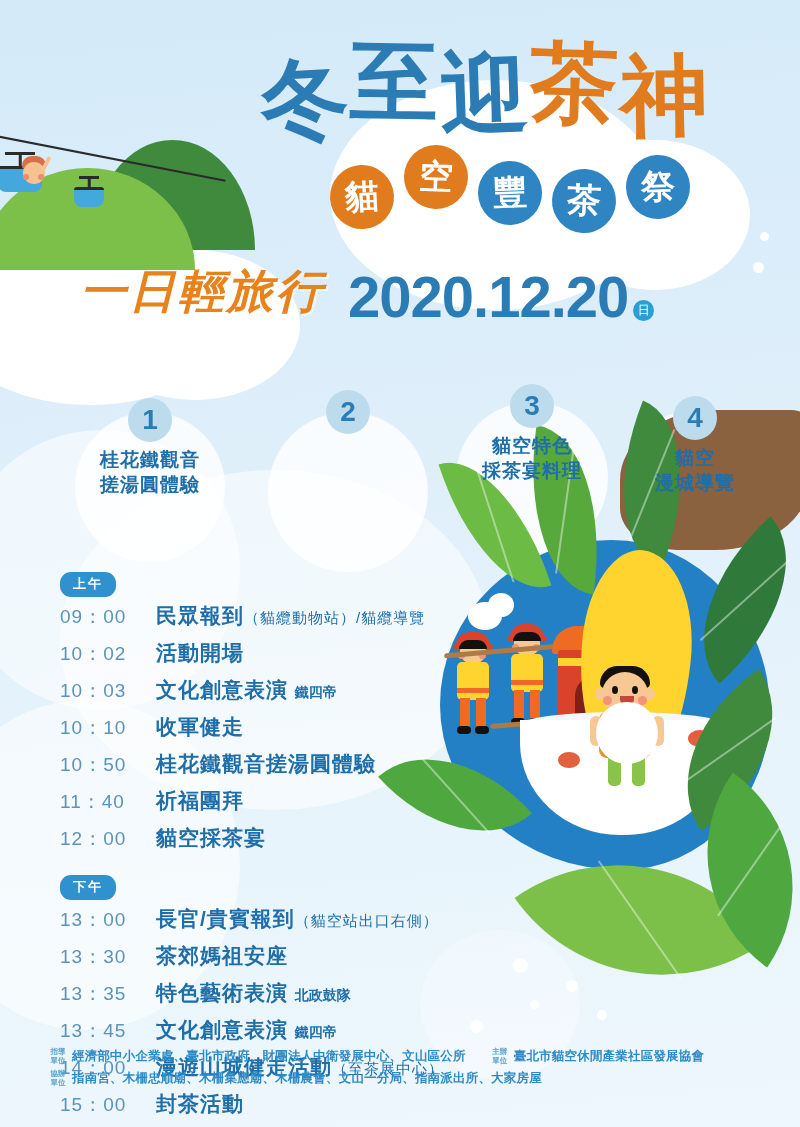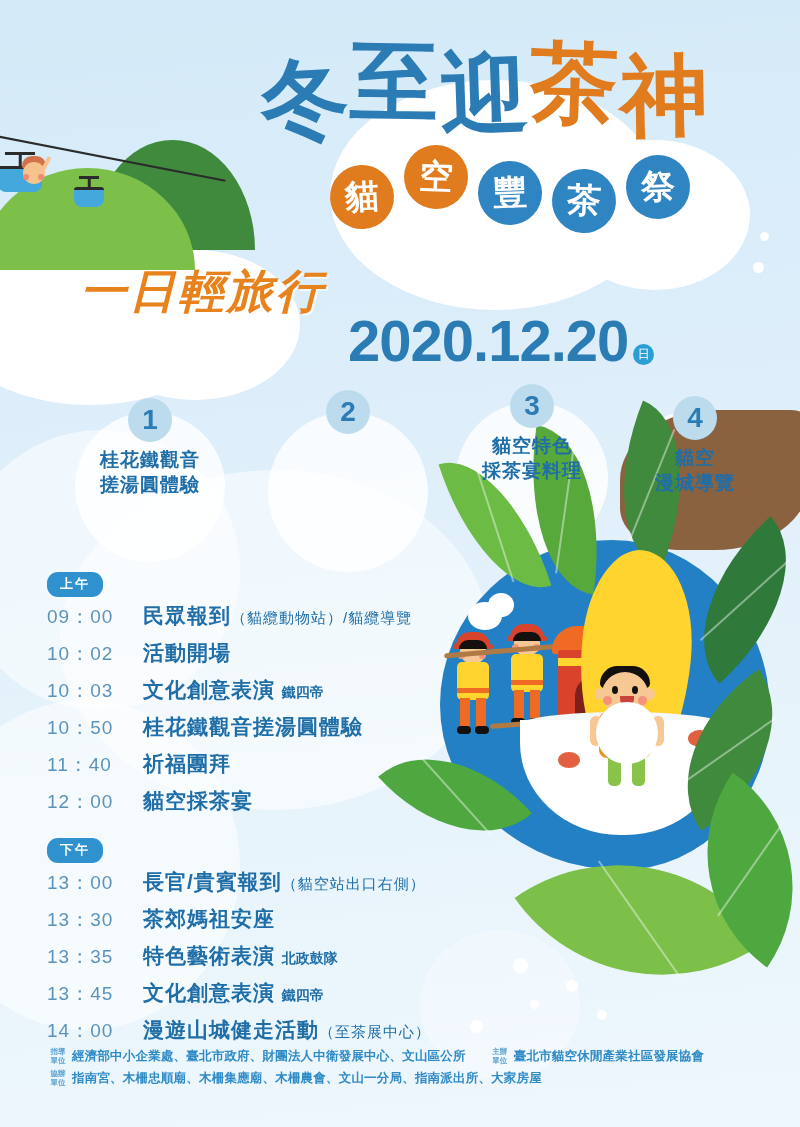--- a/index.html
+++ b/index.html
@@ -75,21 +75,21 @@
   .slogan { position:absolute; left:62px; top:262px; }
   .slogan div {
     color:#e8821c; font-size:46px; font-weight:bold; line-height:1.28;
     font-style:italic; letter-spacing:3px;
     text-shadow:2px 2px 0 rgba(255,255,255,0.65);
   }
   .slogan .l2 { padding-left:18px; }
 
   .date-wrap { position:absolute; left:348px; top:268px; display:flex; align-items:flex-end; }
   .date {
-    color:#2b7cb5; font-size:58px; font-weight:bold; letter-spacing:-1px; line-height:1;margin-top:44px;
+    color:#2b7cb5; font-size:58px; font-weight:bold; letter-spacing:-1px; line-height:1;
   }
   .date-badge {
     width:21px; height:21px; border-radius:50%; background:#2b9fd4; color:#fff;
     font-size:12px; display:flex; align-items:center; justify-content:center;
     margin-left:5px; margin-bottom:5px;
   }
 
   
   .acts { position:absolute; left:40px; top:390px; width:740px; height:130px; }
   .act { position:absolute; text-align:center; }
@@ -104,21 +104,21 @@
     display:flex; align-items:center; justify-content:center;
     z-index:3;
   }
   .act-label {
     position:relative; z-index:3; margin-top:6px;
     color:#1f6ea8; font-size:19px; font-weight:bold; line-height:1.3;
     letter-spacing:1px; white-space:pre-line;
   }
 
   
-  .schedule { position:absolute; left:47px; top:572px; width:430px; }
+  .schedule { position:absolute; left:60px; top:572px; width:430px; }
   .period-tag {
     display:inline-block; background:#2f92cf; color:#fff;
     font-size:13px; font-weight:bold; letter-spacing:2px;
     padding:3px 13px 4px; border-radius:11px; margin-bottom:5px;
   }
   .row { display:flex; align-items:baseline; height:37px; }
   .row .time {
     width:96px; color:#5b93bd; font-size:19px; letter-spacing:1px; flex:none;
   }
   .row .ev {
@@ -395,20 +395,24 @@
     </div>
     <div class="row">
       <span class="time">10：02</span>
       <span class="ev"><span>活動開場</span></span>
     </div>
     <div class="row">
       <span class="time">10：03</span>
       <span class="ev"><span>文化創意表演</span> <span class="note">鐵四帝</span></span>
     </div>
     <div class="row">
+      <span class="time">10：10</span>
+      <span class="ev"><span>收軍健走</span></span>
+    </div>
+    <div class="row">
       <span class="time">10：50</span>
       <span class="ev"><span>桂花鐵觀音搓湯圓體驗</span></span>
     </div>
     <div class="row">
       <span class="time">11：40</span>
       <span class="ev"><span>祈福團拜</span></span>
     </div>
     <div class="row">
       <span class="time">12：00</span>
       <span class="ev"><span>貓空採茶宴</span></span>
@@ -429,20 +433,24 @@
       <span class="time">13：35</span>
       <span class="ev"><span>特色藝術表演</span> <span class="note">北政鼓隊</span></span>
     </div>
     <div class="row">
       <span class="time">13：45</span>
       <span class="ev"><span>文化創意表演</span> <span class="note">鐵四帝</span></span>
     </div>
     <div class="row">
       <span class="time">14：00</span>
       <span class="ev"><span>漫遊山城健走活動</span><span class="paren">（至茶展中心）</span></span>
+    </div>
+    <div class="row">
+      <span class="time">15：00</span>
+      <span class="ev"><span>封茶活動</span></span>
     </div>
   </div>
 
   <div class="footer">
     <div class="f-row">
       <span class="f-tag">指導<br>單位</span>
       <span class="f-text">經濟部中小企業處、臺北市政府、財團法人中衛發展中心、文山區公所</span>
       <span class="f-sp"></span>
       <span class="f-tag">主辦<br>單位</span>
       <span class="f-text">臺北市貓空休閒產業社區發展協會</span>

